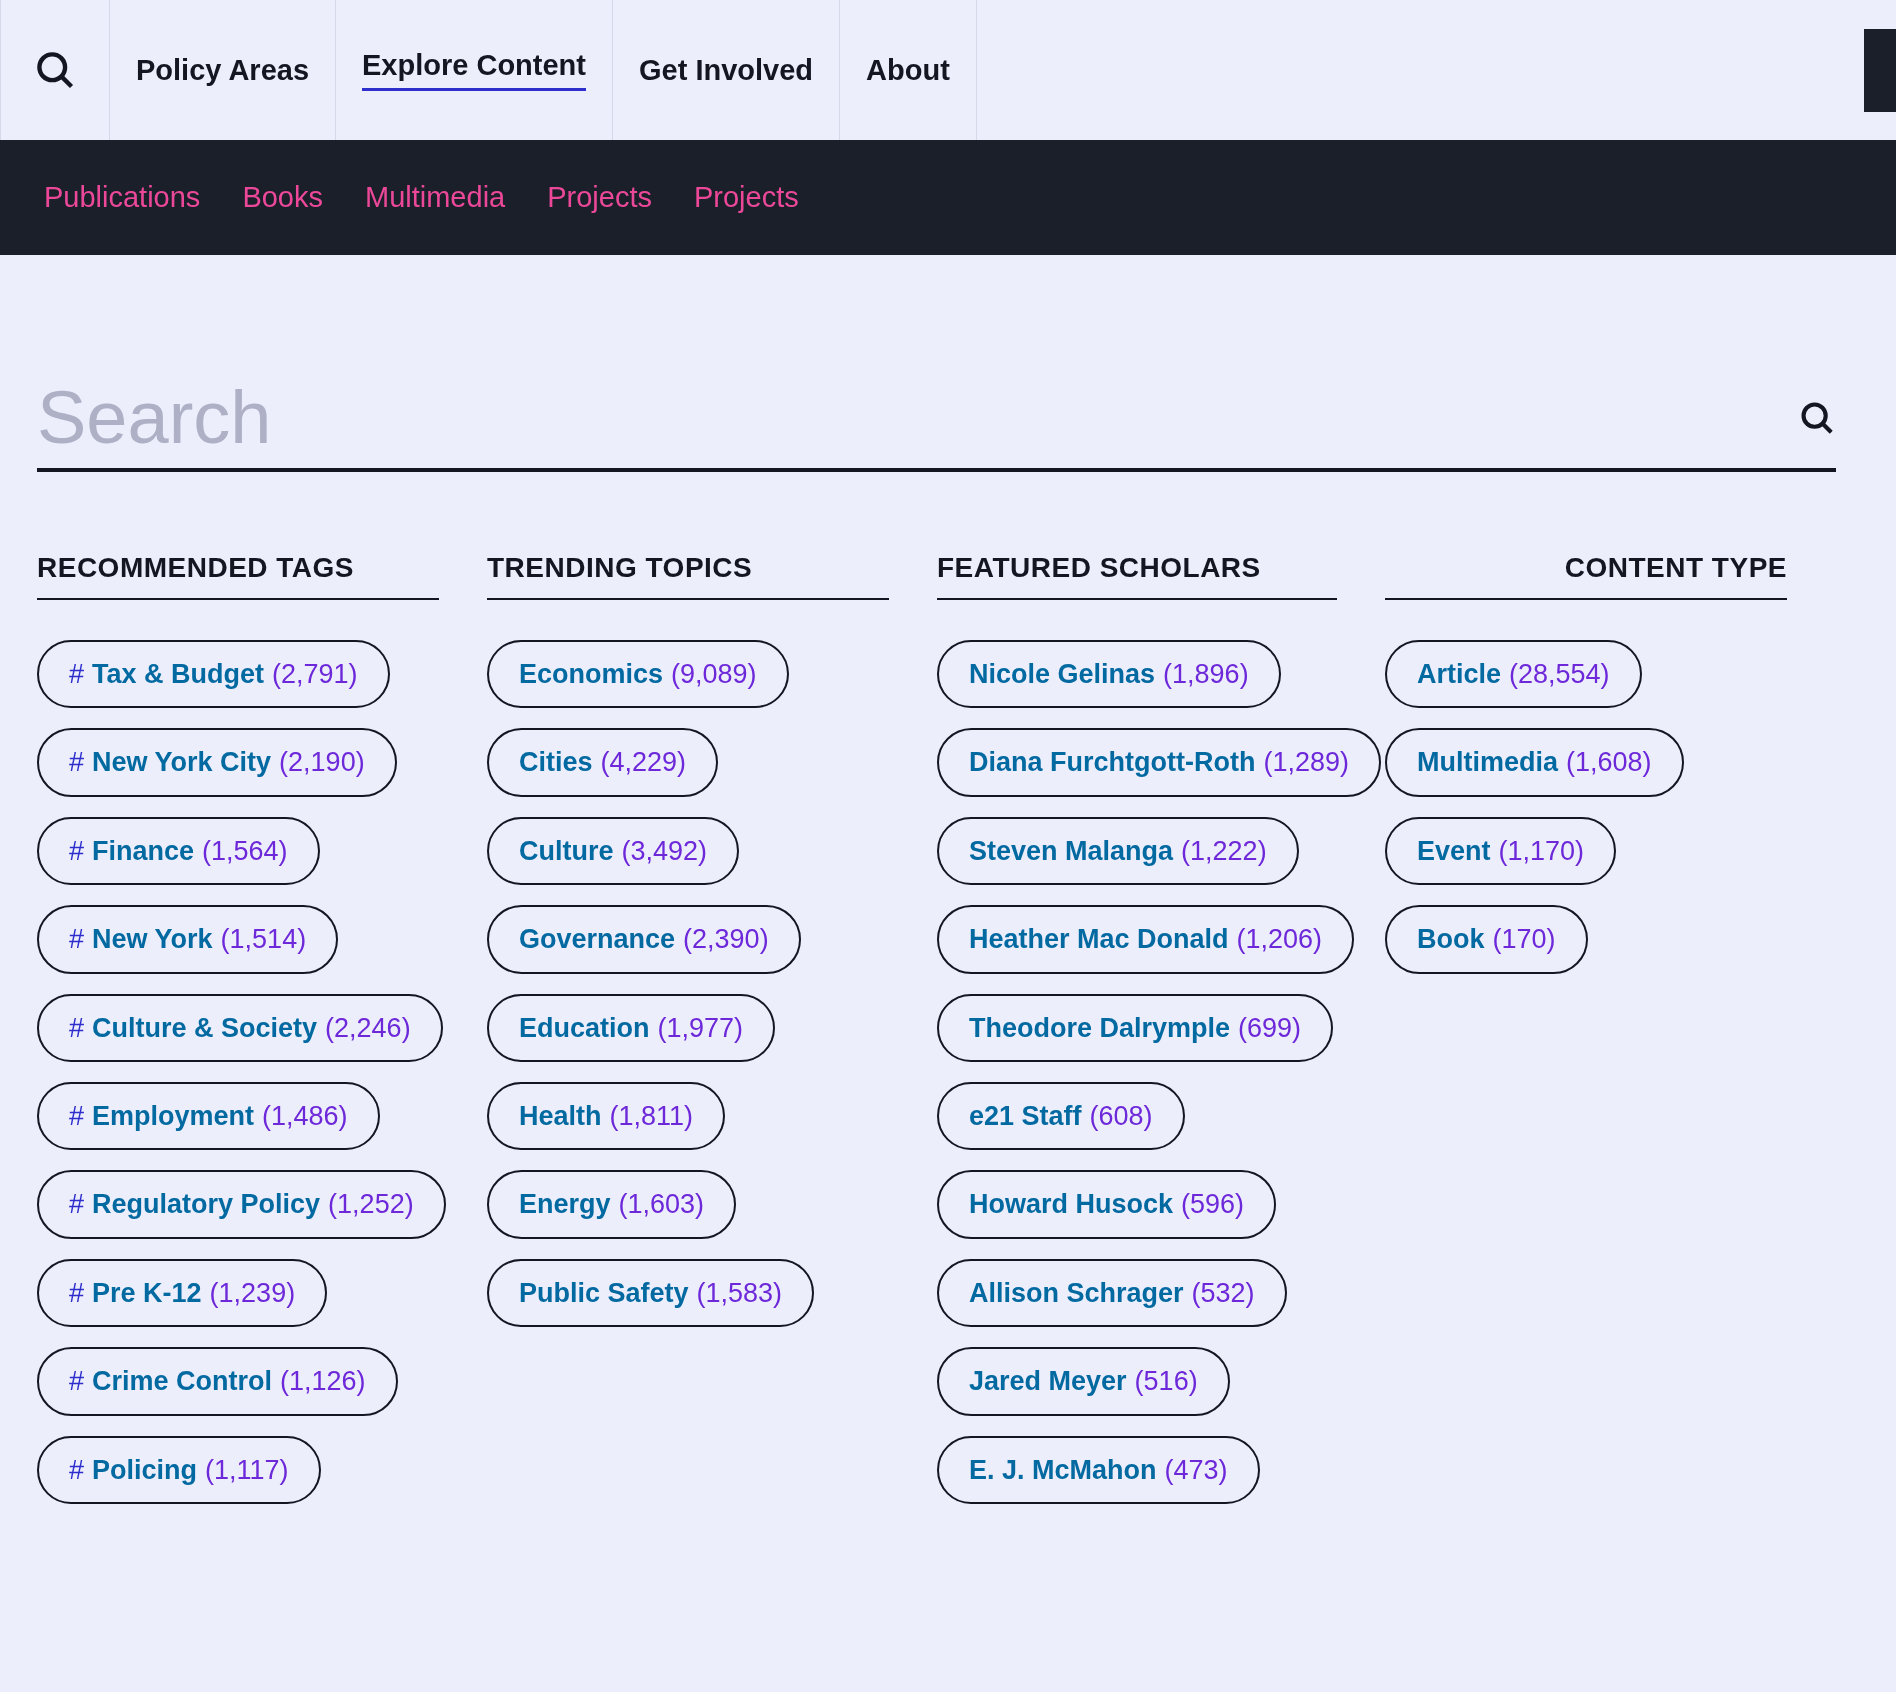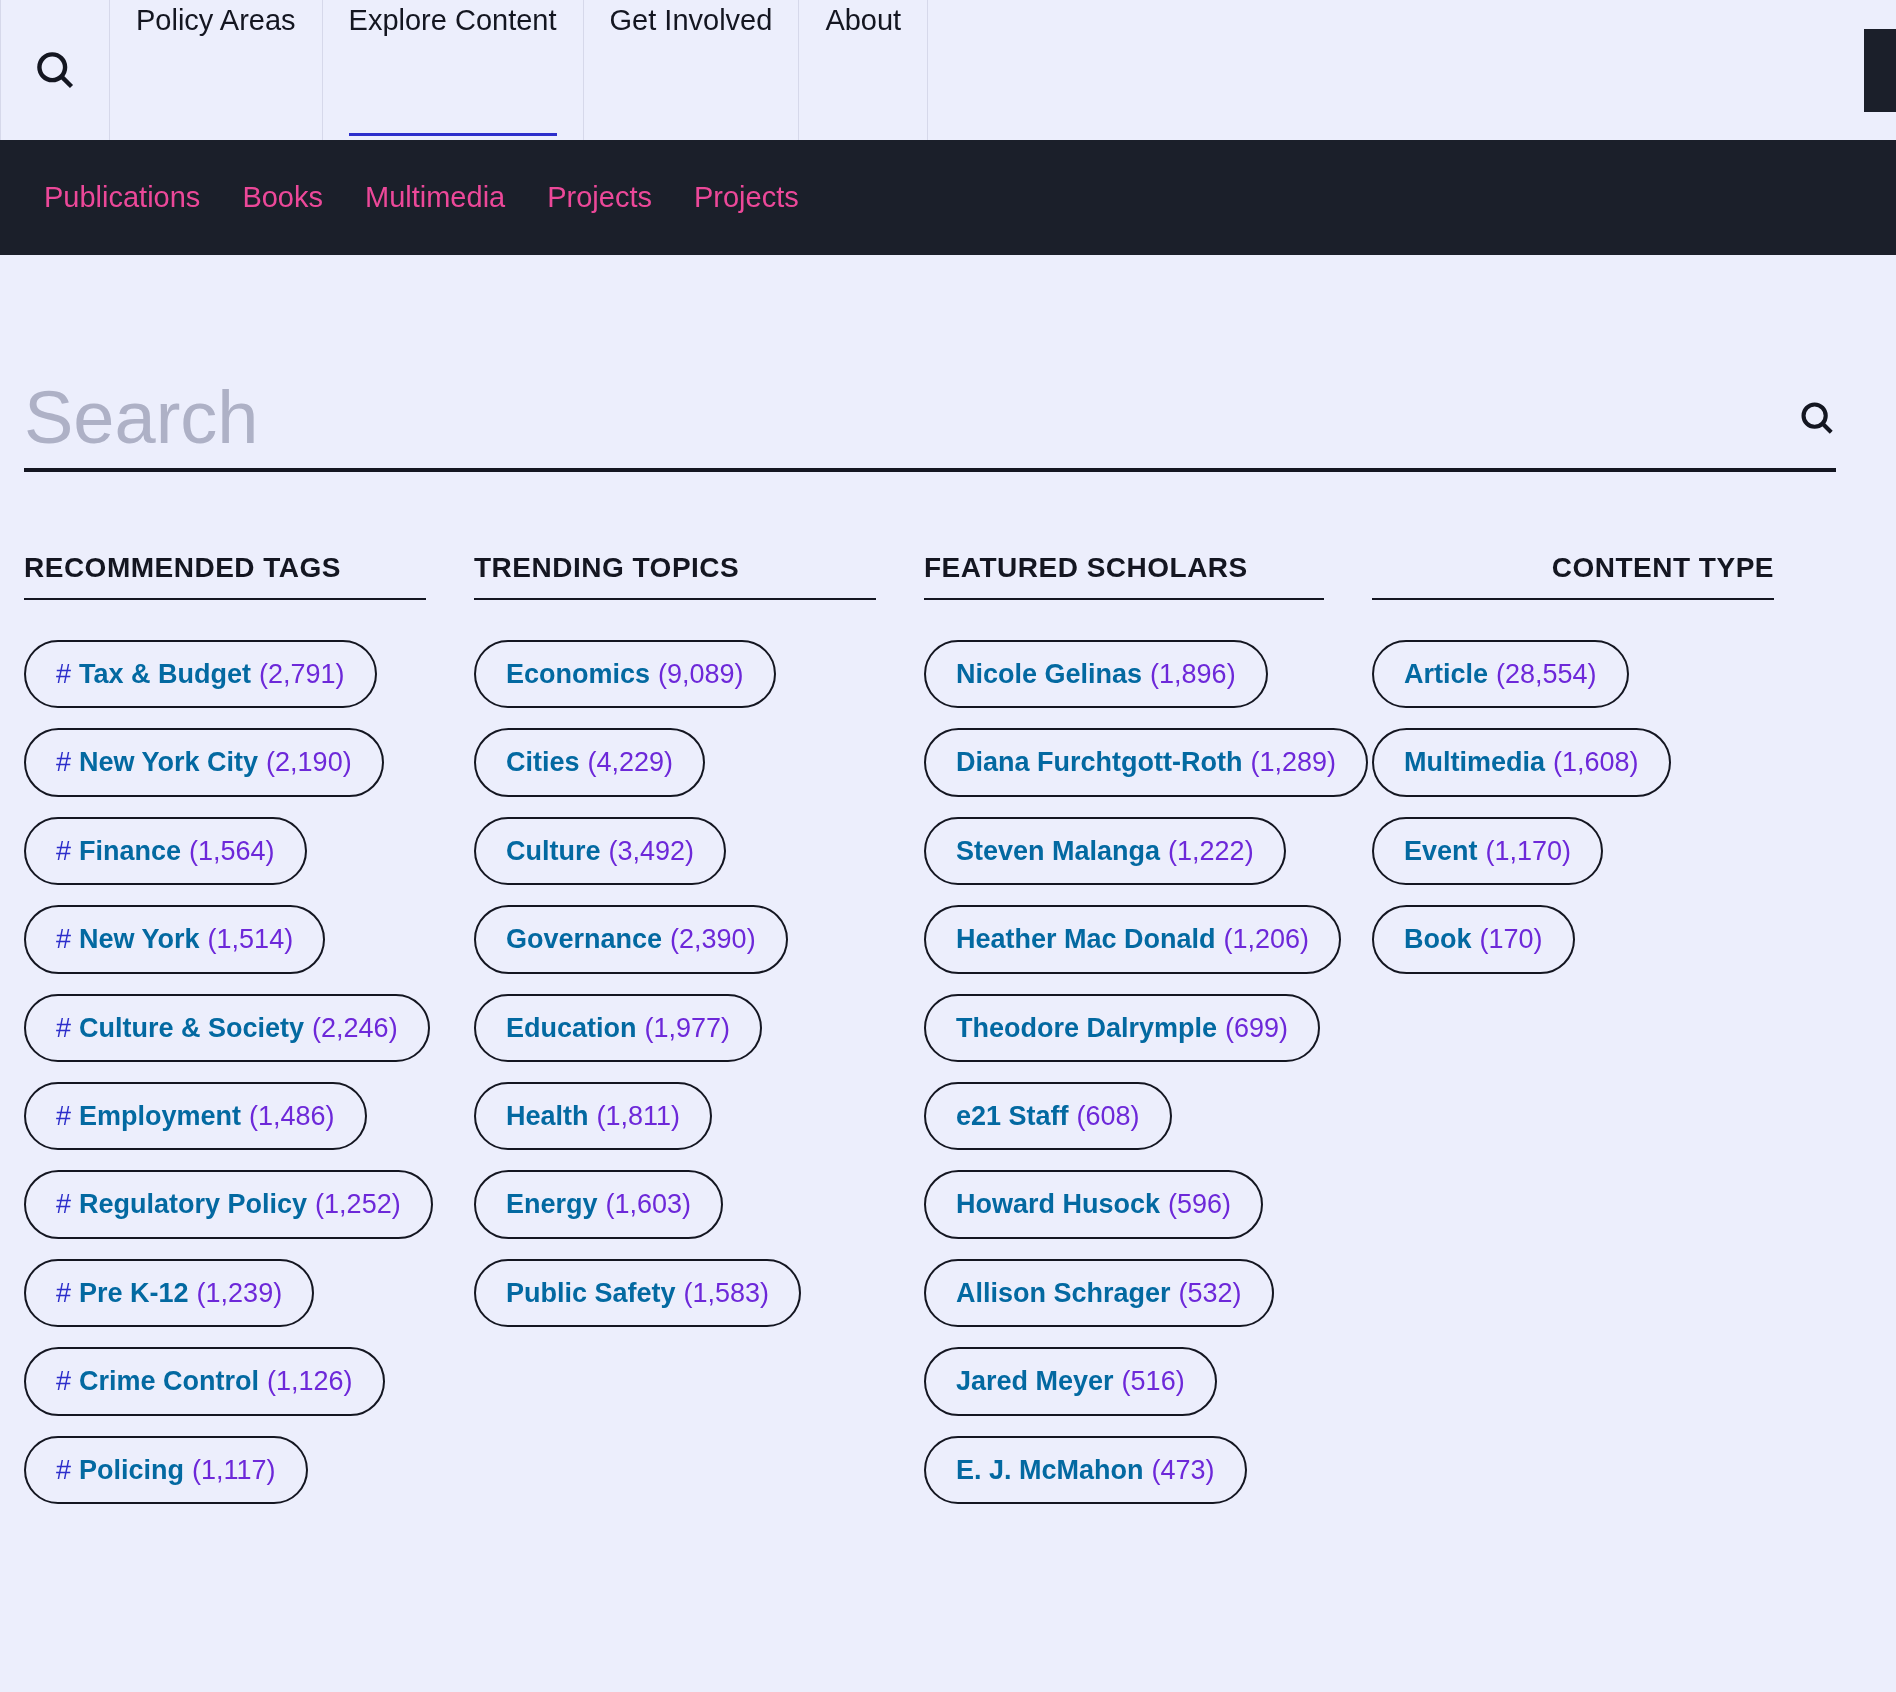--- a/index.html
+++ b/index.html
@@ -18,23 +18,24 @@
   .topbar .search-cell {
     width: 110px;
     display: flex;
     align-items: center;
     justify-content: center;
     border-right: 1px solid #d6d8ea;
     border-left: 1px solid #d6d8ea;
   }
   .topbar .nav-cell {
     display: flex;
+    align-items: center;
     padding: 4px 26px;
     border-right: 1px solid #d6d8ea;
-    font-weight: 400;
+    font-weight: 700;
     font-size: 29px;
     color: #141621;
     cursor: pointer;
   }
   .topbar .nav-cell.active span {
     border-bottom: 3px solid #2d2ecb;
     padding-bottom: 6px;
   }
   .topbar .spacer { flex: 1; }
   .topbar .dark-block {
@@ -49,20 +50,21 @@
     display: flex;
     align-items: center;
     gap: 42px;
     height: 115px;
     padding: 0 44px;
     font-size: 29px;
   }
   .subnav .sub-item { cursor: pointer; }
   .content {
     padding: 120px 60px 140px 24px;
+    margin-left: 13px;
   }
   .search-row {
     display: flex;
     align-items: center;
     border-bottom: 4px solid #141621;
     padding-bottom: 8px;
     margin-bottom: 80px;
   }
   .search-row input {
     flex: 1;

